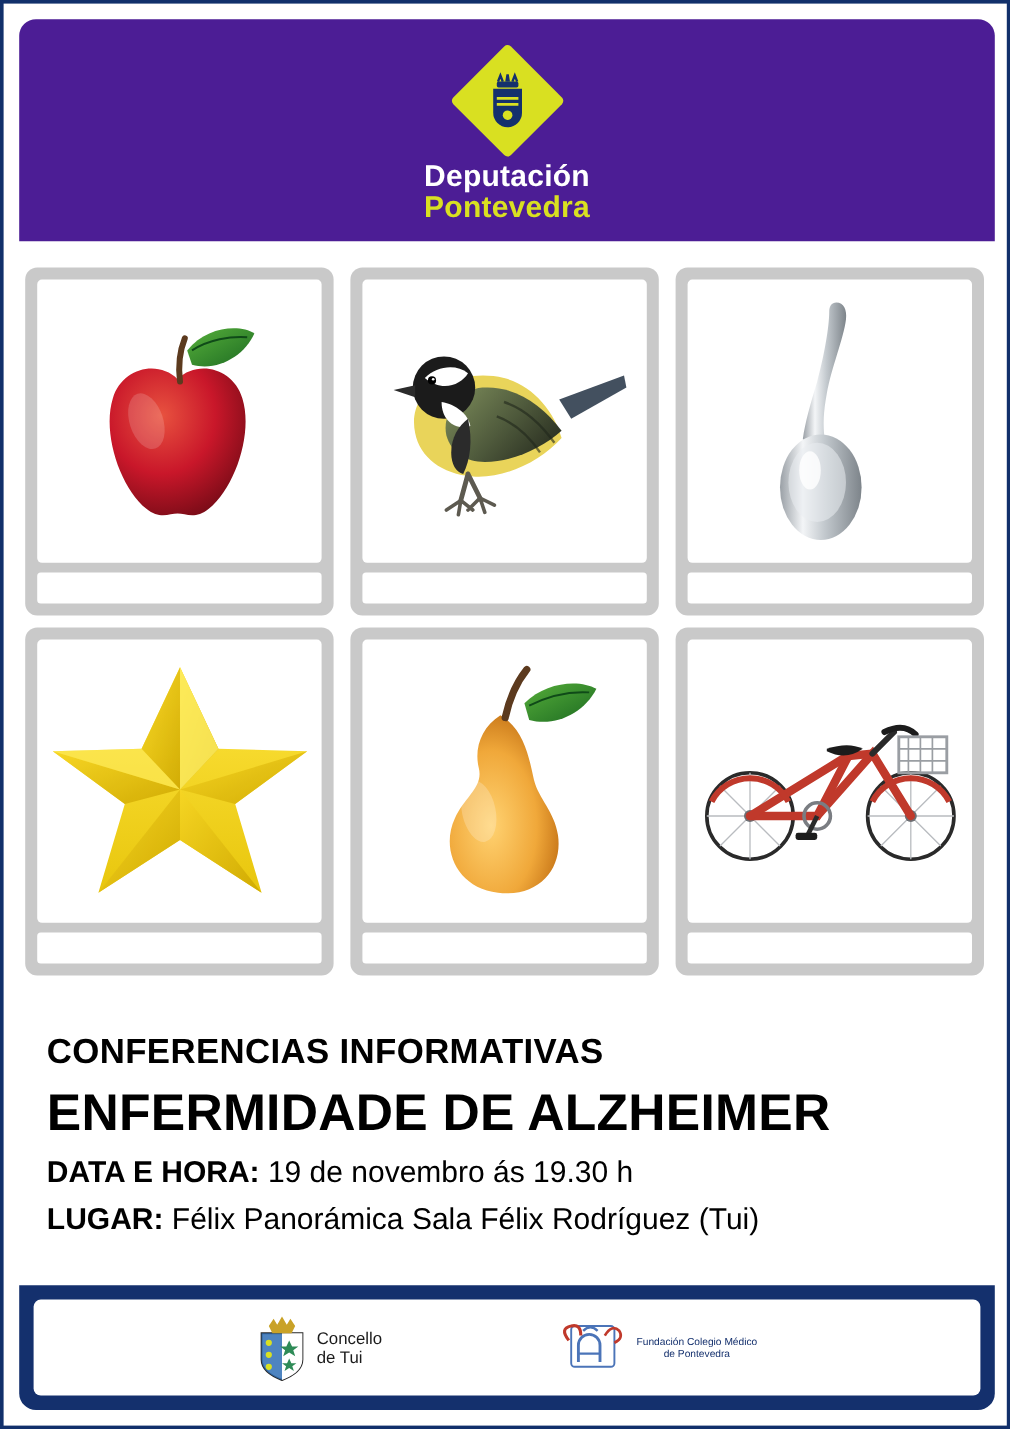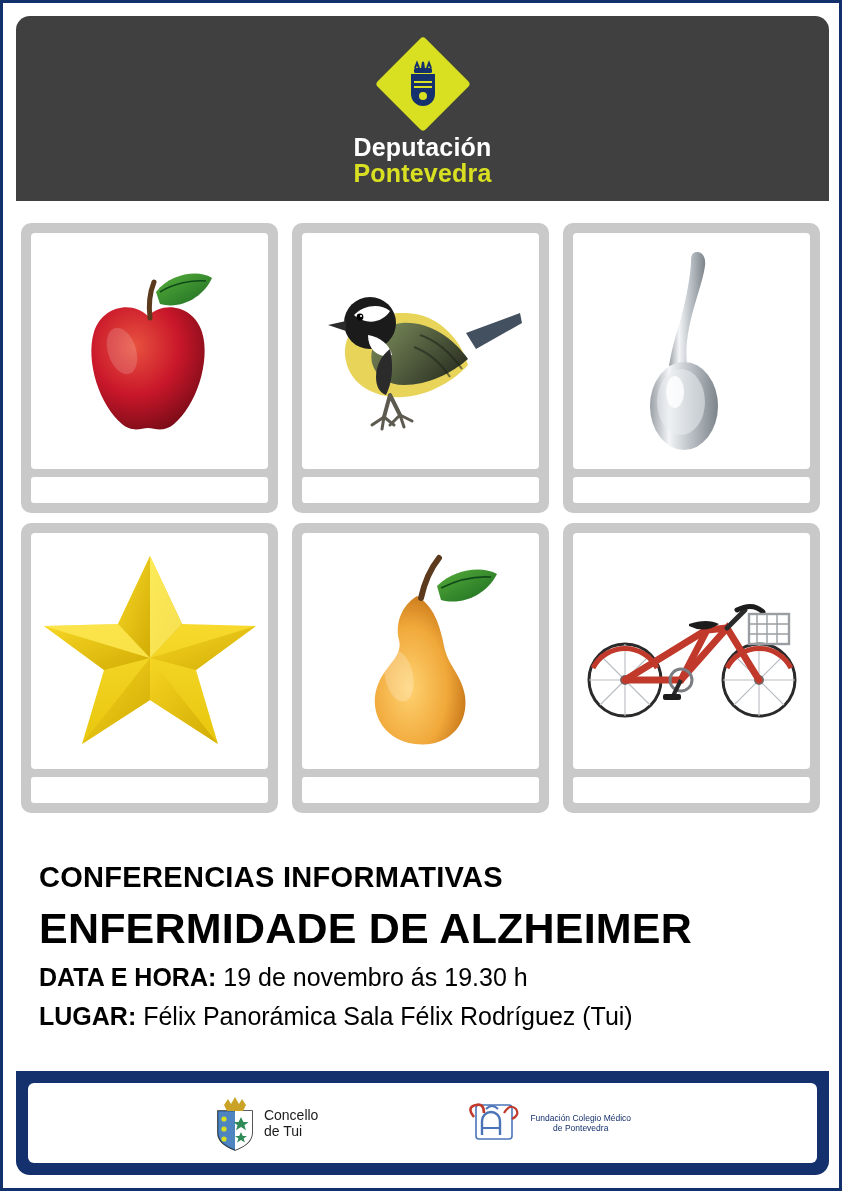--- a/index.html
+++ b/index.html
@@ -22,21 +22,21 @@
     border: 3px solid #12306b;
   }
 
   
   .header {
     position: absolute;
     left: 13px;
     top: 13px;
     width: 813px;
     height: 185px;
-    background: #404040;
+    background: #4c1d95;
     border-radius: 14px 14px 0 0;
   }
   .logo-wrap {
     position: absolute;
     left: 0;
     top: 20px;
     width: 100%;
     display: flex;
     flex-direction: column;
     align-items: center;

